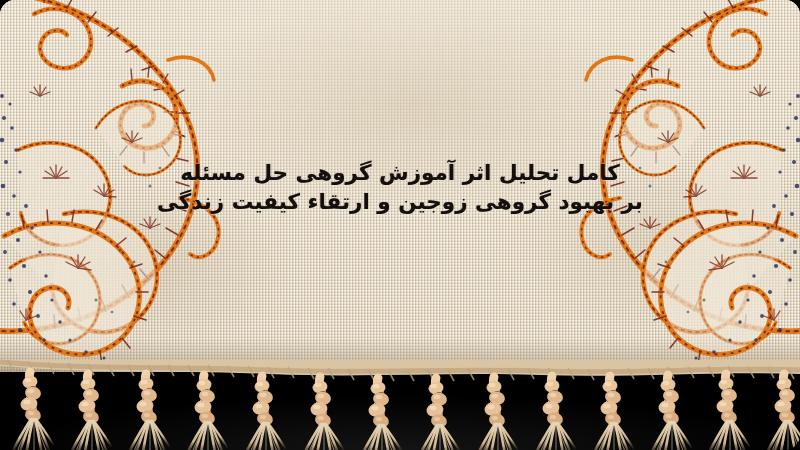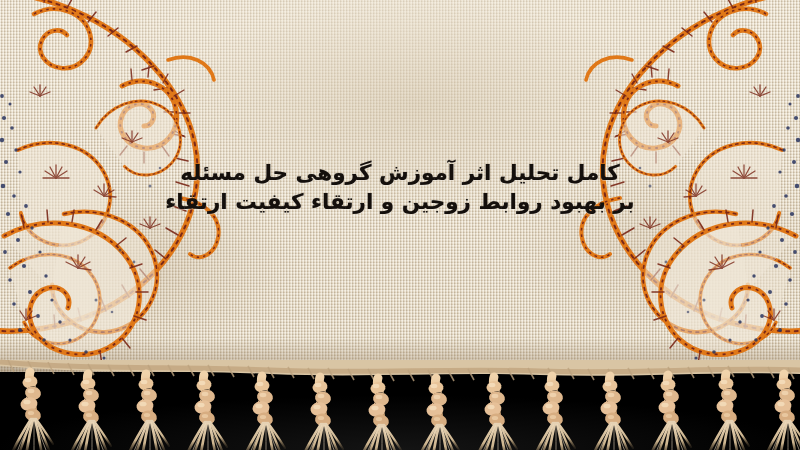--- a/index.html
+++ b/index.html
@@ -5,20 +5,21 @@
 <style>
   html,body{margin:0;padding:0;background:#000;}
   *{box-sizing:border-box;}
 
   .stage{
     position:relative;
     width:800px;height:450px;
     overflow:hidden;
     background:#000000;
     font-family:"DejaVu Sans","Liberation Sans",sans-serif;
+    border-radius:15px;
   }
 
   
   .fabric{
     position:absolute;
     left:0;top:0;width:800px;height:372px;
     background-color:#ded2be;
     background-image:
       
       radial-gradient(ellipse 340px 150px at 52% 28%, rgba(196,178,148,.30) 0%, rgba(196,178,148,0) 72%),
@@ -293,21 +294,21 @@
       </g>
 
       <g class="emb-right">
         <use href="#corner-left"></use>
       </g>
     </svg>
   </div>
 
   <div class="title-block">
     <span class="title-line">کامل تحلیل اثر آموزش گروهی حل مسئله</span>
-    <span class="title-line">بر بهبود روابط زوجین و ارتقاء کیفیت ارتقاء</span>
+    <span class="title-line">بر بهبود گروهی زوجین و ارتقاء کیفیت زندگی</span>
   </div>
 
   <div class="fringe">
     <svg viewBox="0 0 800 120" xmlns="http://www.w3.org/2000/svg" aria-hidden="true">
       <defs>
         <linearGradient id="cordg" x1="0" y1="0" x2="0" y2="1">
           <stop offset="0%" stop-color="#f0d3ab"></stop>
           <stop offset="55%" stop-color="#dcb183"></stop>
           <stop offset="100%" stop-color="#b88d61"></stop>
         </linearGradient>

